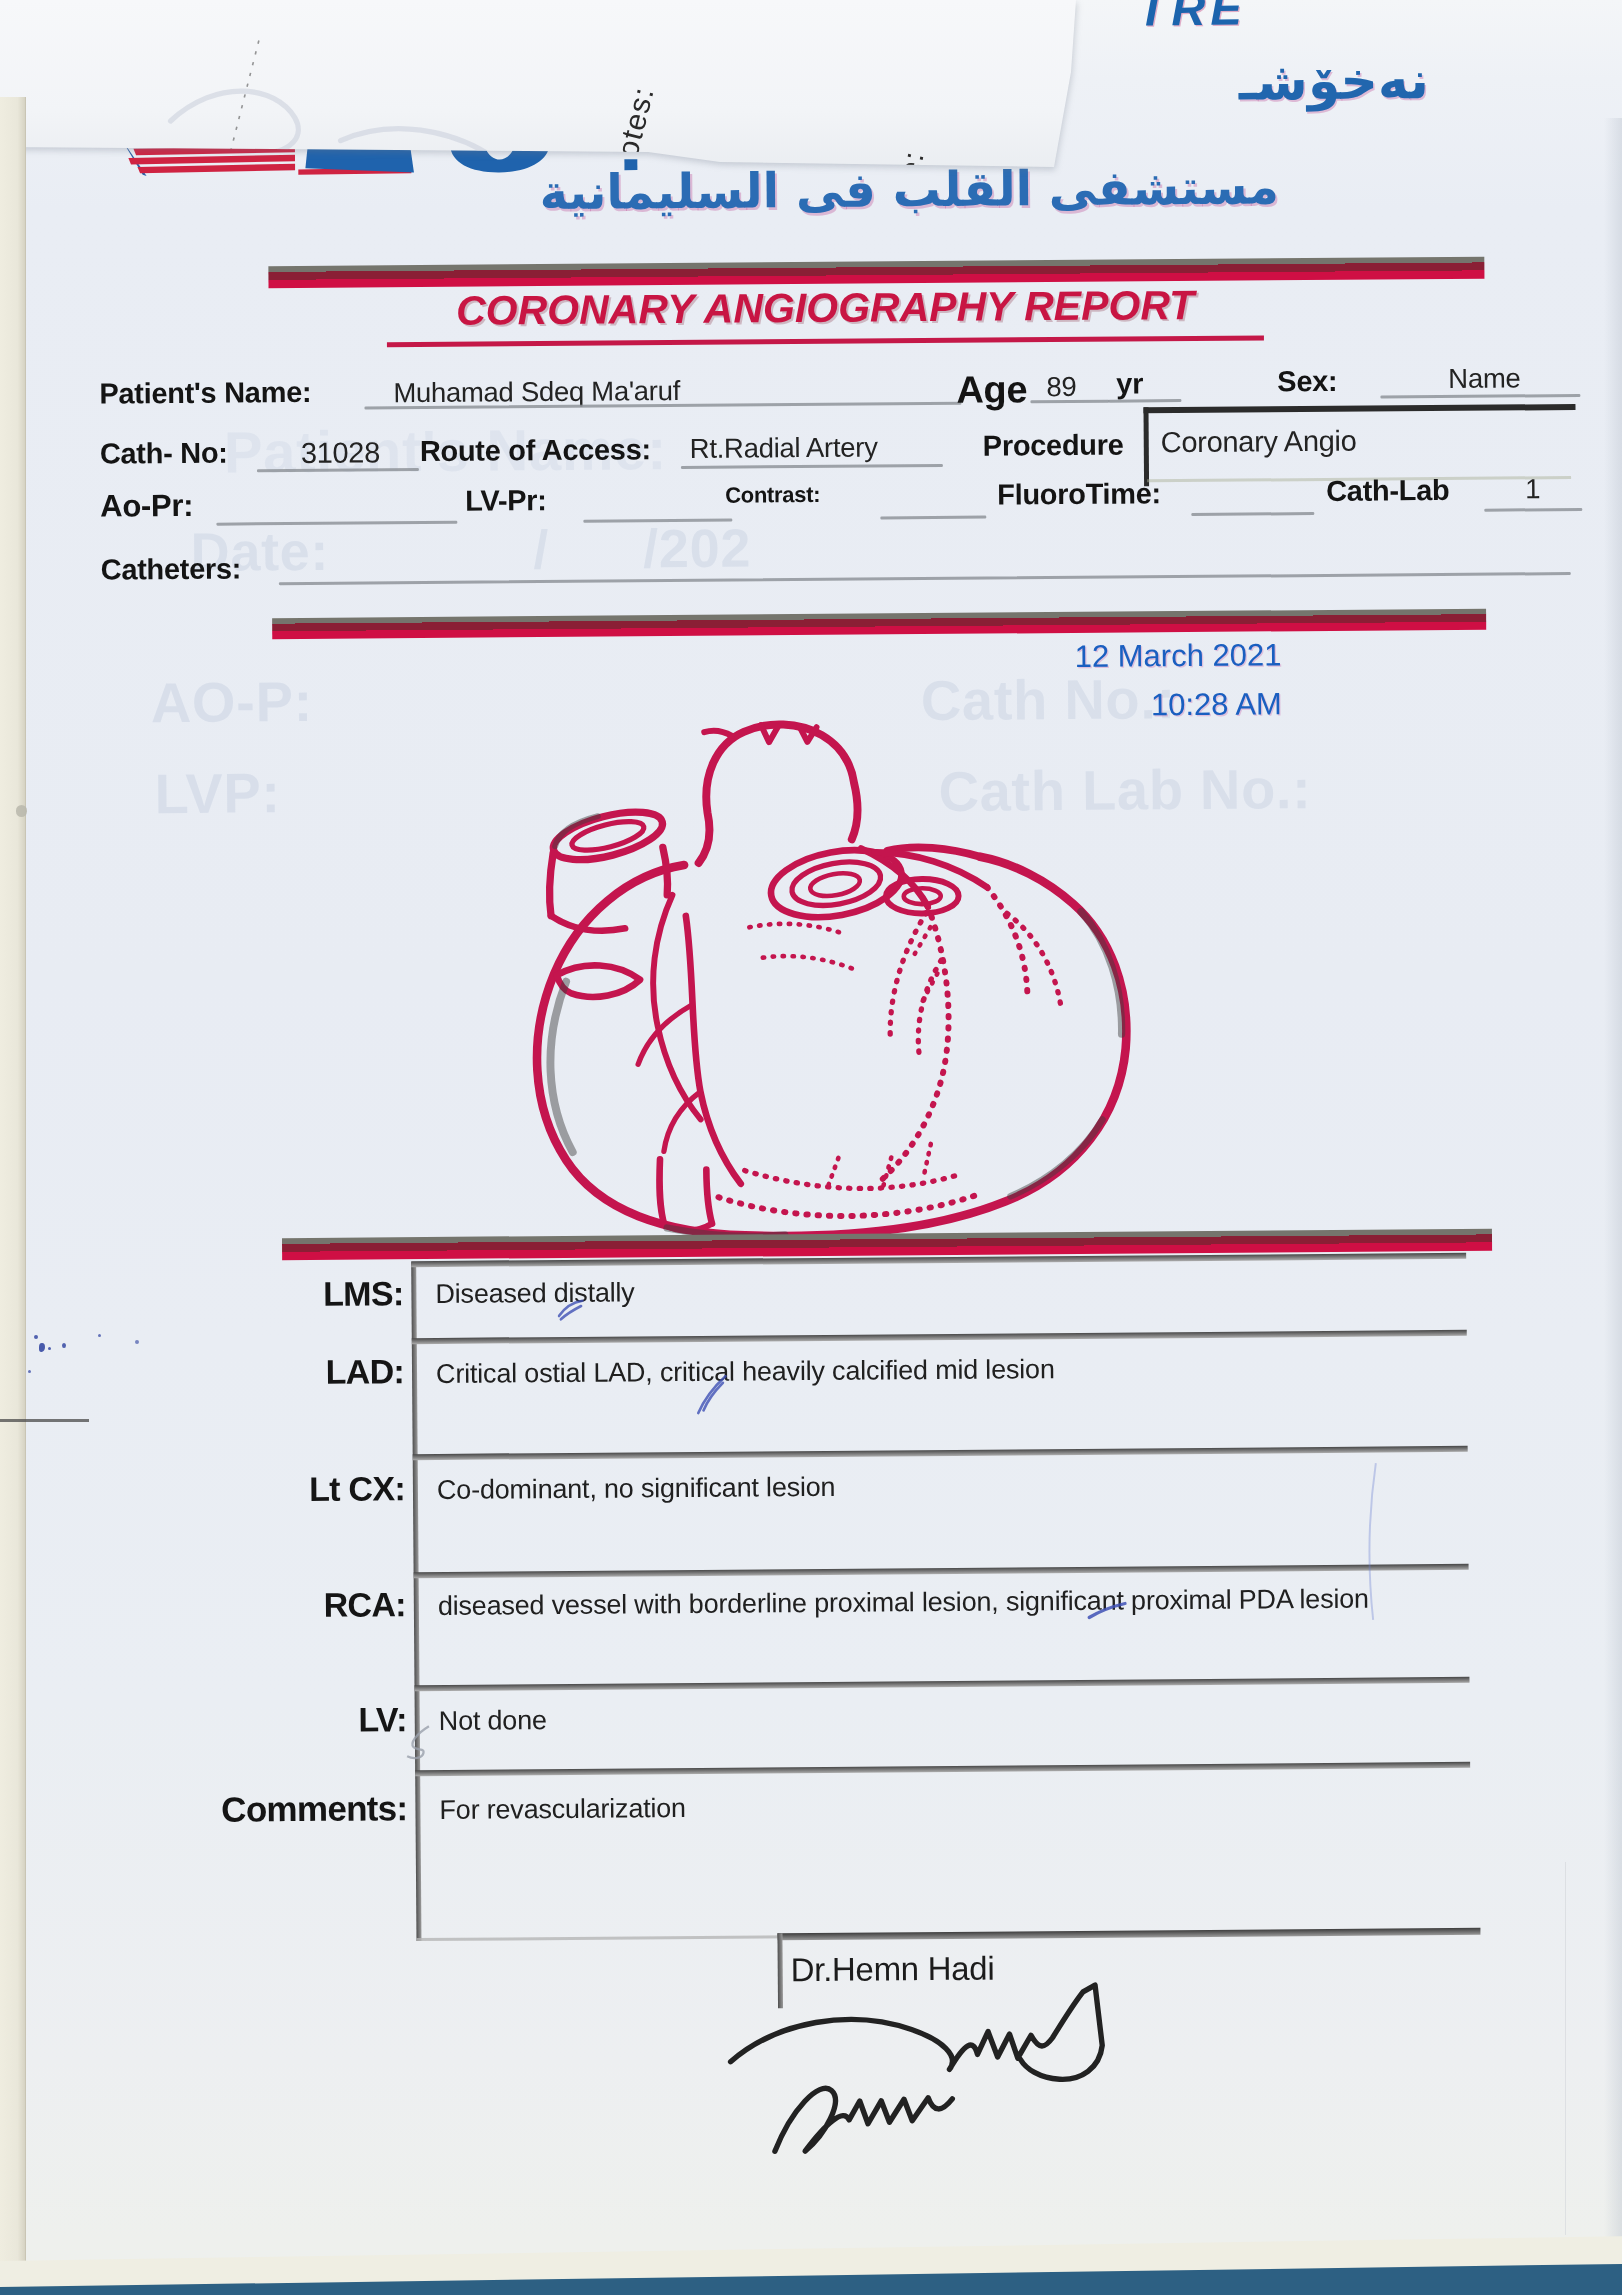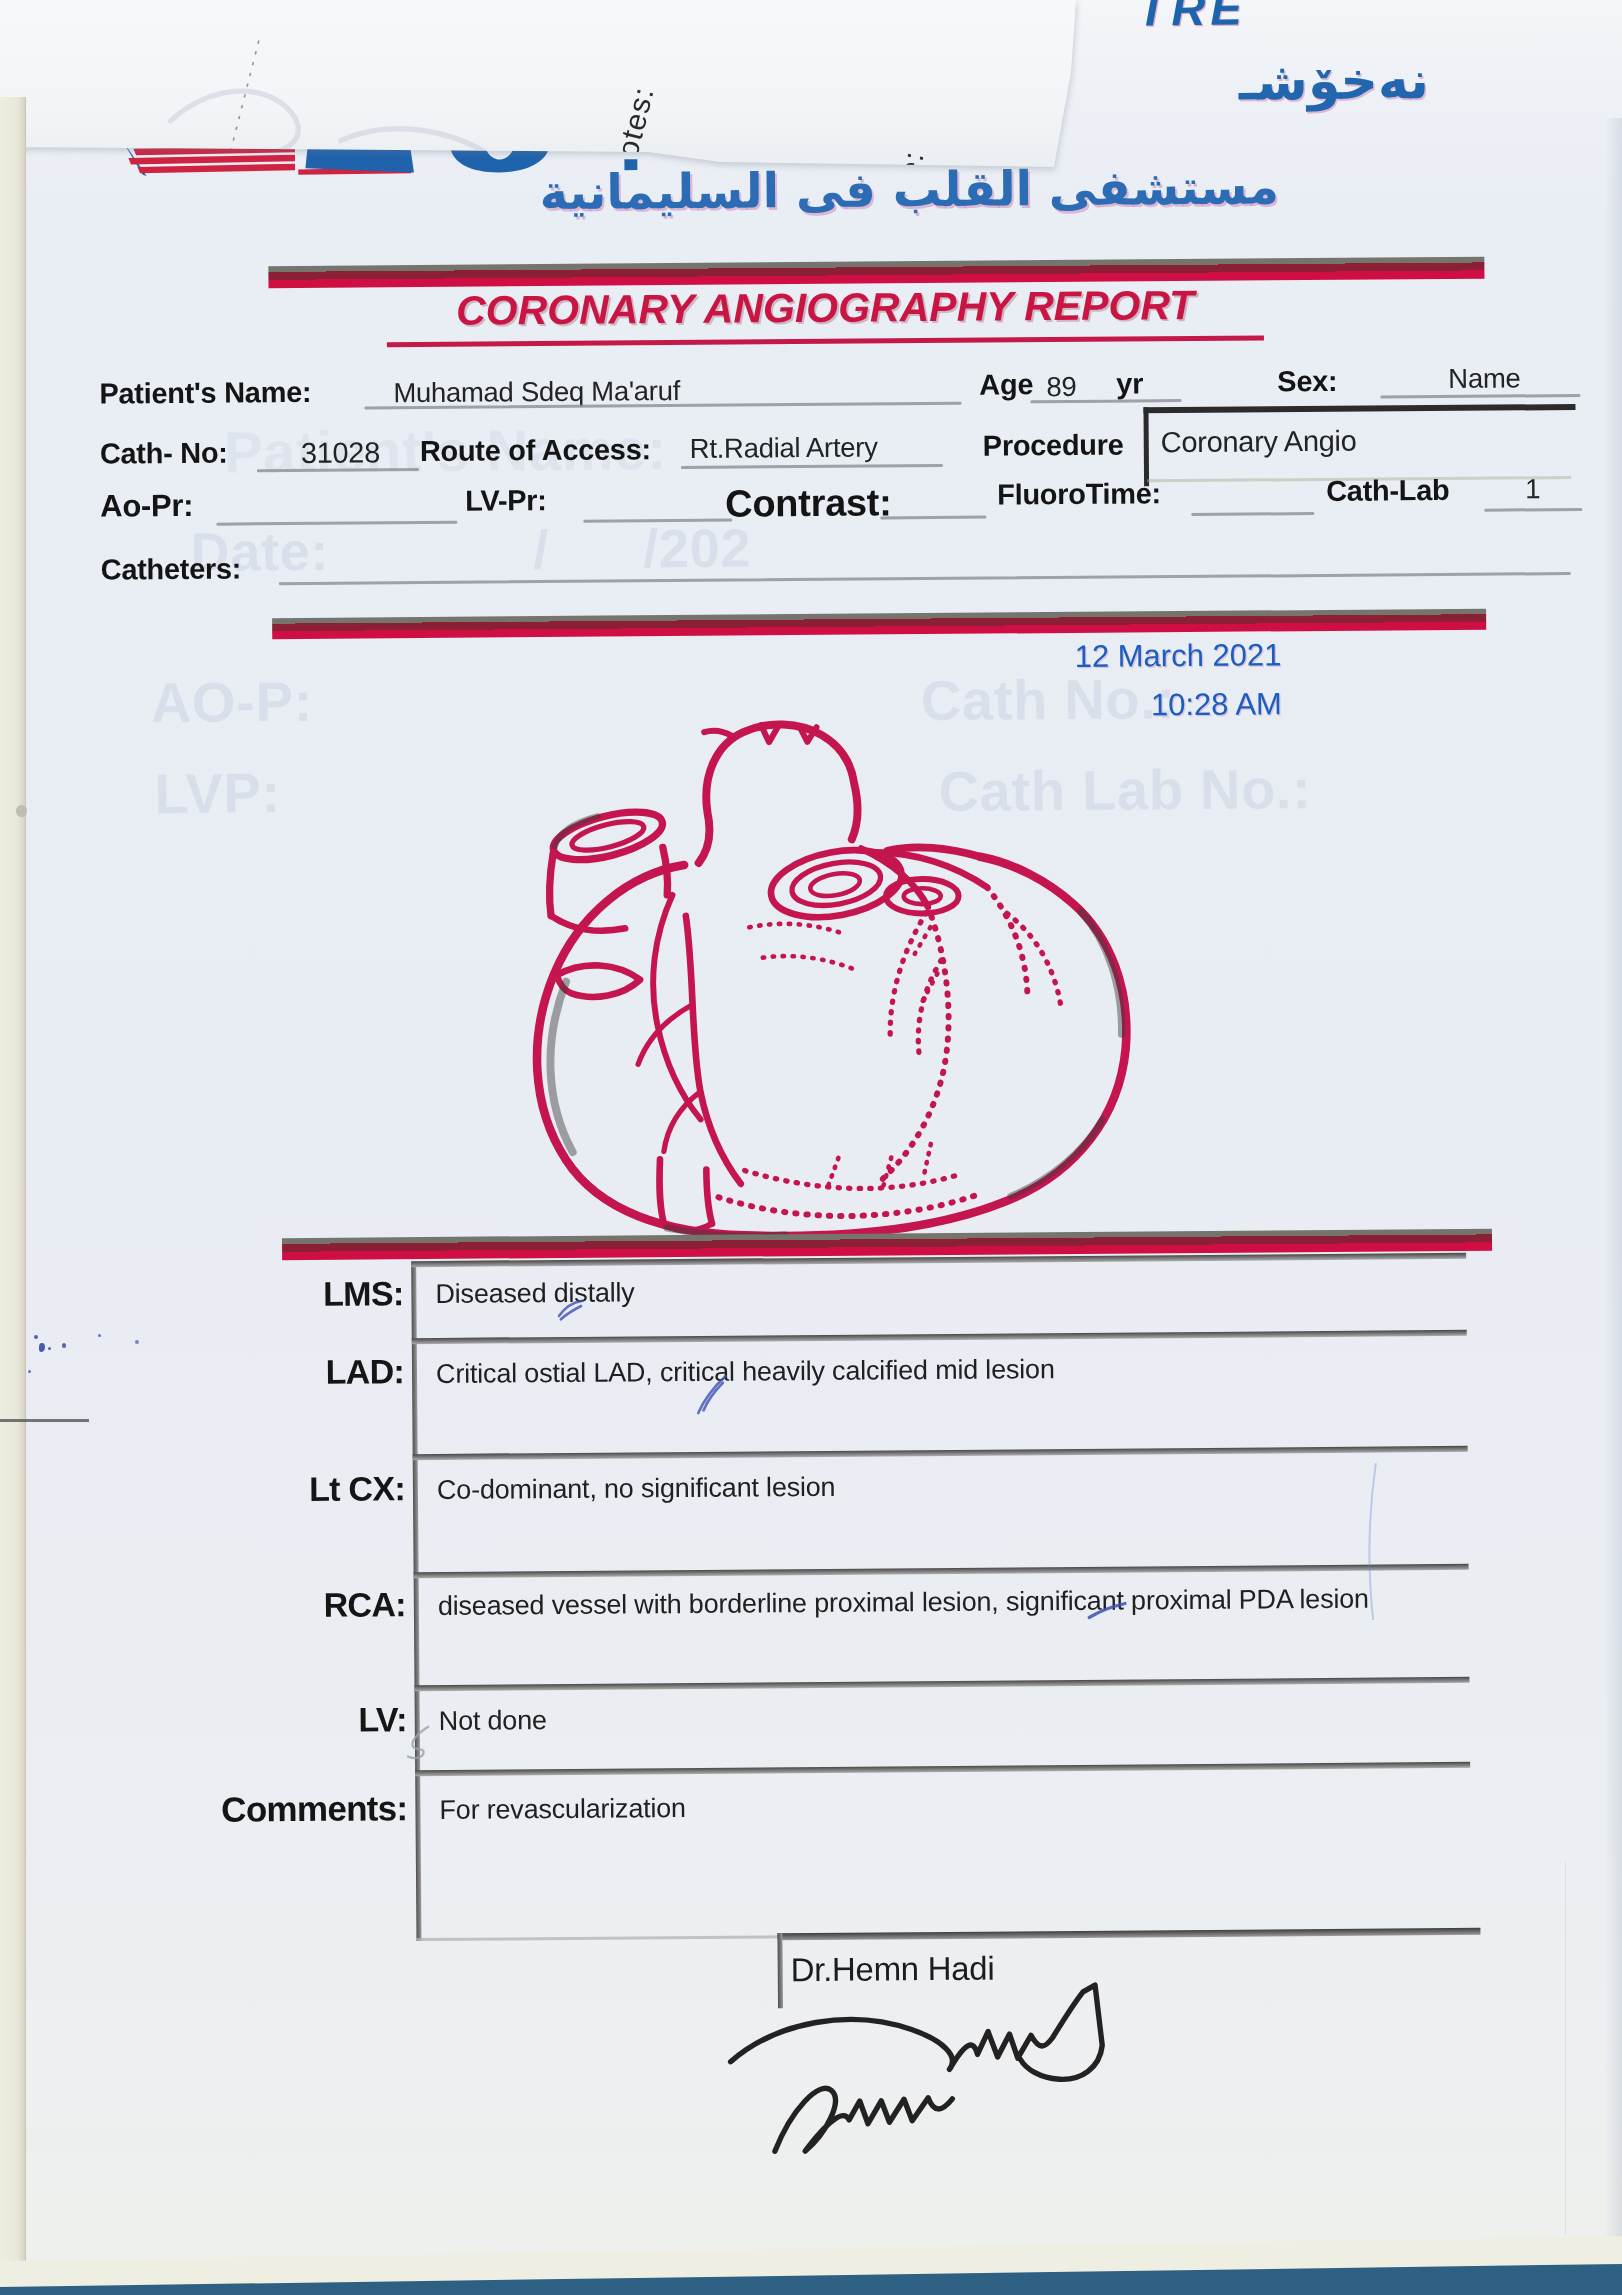--- a/index.html
+++ b/index.html
@@ -56,21 +56,21 @@
     <div class="abs arabic" style="left:452px;top:162px;width:929px;text-align:center;font-size:48px;font-weight:bold;color:#2b6cb4;direction:rtl;text-shadow:2px 2.6px 0 rgba(186,60,140,.30);">مستشفى القلب فى السليمانية</div>
 
     <div class="abs bar" style="left:275px;top:262px;width:1216px;height:22px;"></div>
     <div class="abs title-wrap" style="left:393px;top:285px;width:877px;">
       <div class="title" style="font-size:41px;">CORONARY ANGIOGRAPHY REPORT</div>
     </div>
 
     <div class="abs lbl" style="left:105px;top:372px;font-size:29px;">Patient's Name:</div>
     <div class="abs val" style="left:399px;top:374px;font-size:27.5px;">Muhamad Sdeq Ma'aruf</div>
     <div class="abs uline" style="left:370px;top:403px;width:597px;"></div>
-    <div class="abs lbl" style="left:985px;top:370px;font-size:29px;">Age</div>
+    <div class="abs lbl" style="left:962px;top:370px;font-size:38px;">Age</div>
     <div class="abs val" style="left:1052px;top:373px;font-size:27.5px;">89</div>
     <div class="abs uline" style="left:1036px;top:402px;width:79px;"></div>
     <div class="abs lbl" style="left:1122px;top:370px;font-size:29px;">yr</div>
     <div class="abs uline" style="left:1114px;top:402px;width:73px;"></div>
     <div class="abs lbl" style="left:1283px;top:369px;font-size:29px;">Sex:</div>
     <div class="abs val" style="left:1454px;top:368px;font-size:27.5px;">Name</div>
     <div class="abs uline" style="left:1386px;top:400px;width:200px;"></div>
 
     <div class="abs lbl" style="left:105px;top:432px;font-size:29px;">Cath- No:</div>
     <div class="abs val" style="left:306px;top:433px;font-size:29px;">31028</div>
@@ -80,21 +80,21 @@
     <div class="abs uline" style="left:686px;top:465px;width:262px;"></div>
     <div class="abs lbl" style="left:988px;top:431px;font-size:29px;">Procedure</div>
     <div class="abs" style="left:1149px;top:410px;width:427px;height:73px;border-top:6.5px solid #2b2b2b;border-left:5.2px solid #2b2b2b;"></div>
     <div class="abs val" style="left:1166px;top:429px;font-size:29px;">Coronary Angio</div>
     <div class="abs" style="left:1152px;top:482px;width:424px;height:2.6px;background:#adb39c;opacity:.5;"></div>
 
     <div class="abs lbl" style="left:105px;top:483px;font-size:31px;">Ao-Pr:</div>
     <div class="abs uline" style="left:221px;top:518px;width:241px;"></div>
     <div class="abs lbl" style="left:470px;top:482px;font-size:29px;">LV-Pr:</div>
     <div class="abs uline" style="left:588px;top:518px;width:149px;"></div>
-    <div class="abs lbl" style="left:730px;top:482px;font-size:38px;">Contrast:</div>
+    <div class="abs lbl" style="left:730px;top:482px;font-size:22px;">Contrast:</div>
     <div class="abs uline" style="left:885px;top:517px;width:106px;"></div>
     <div class="abs lbl" style="left:1002px;top:480px;font-size:29px;">FluoroTime:</div>
     <div class="abs uline" style="left:1196px;top:516px;width:123px;"></div>
     <div class="abs lbl" style="left:1331px;top:479px;font-size:29px;">Cath-Lab</div>
     <div class="abs val" style="left:1530px;top:479px;font-size:27.5px;">1</div>
     <div class="abs uline" style="left:1489px;top:514px;width:98px;"></div>
 
     <div class="abs lbl" style="left:105px;top:548px;font-size:29px;">Catheters:</div>
     <div class="abs uline" style="left:283px;top:578px;width:1292px;"></div>
 

